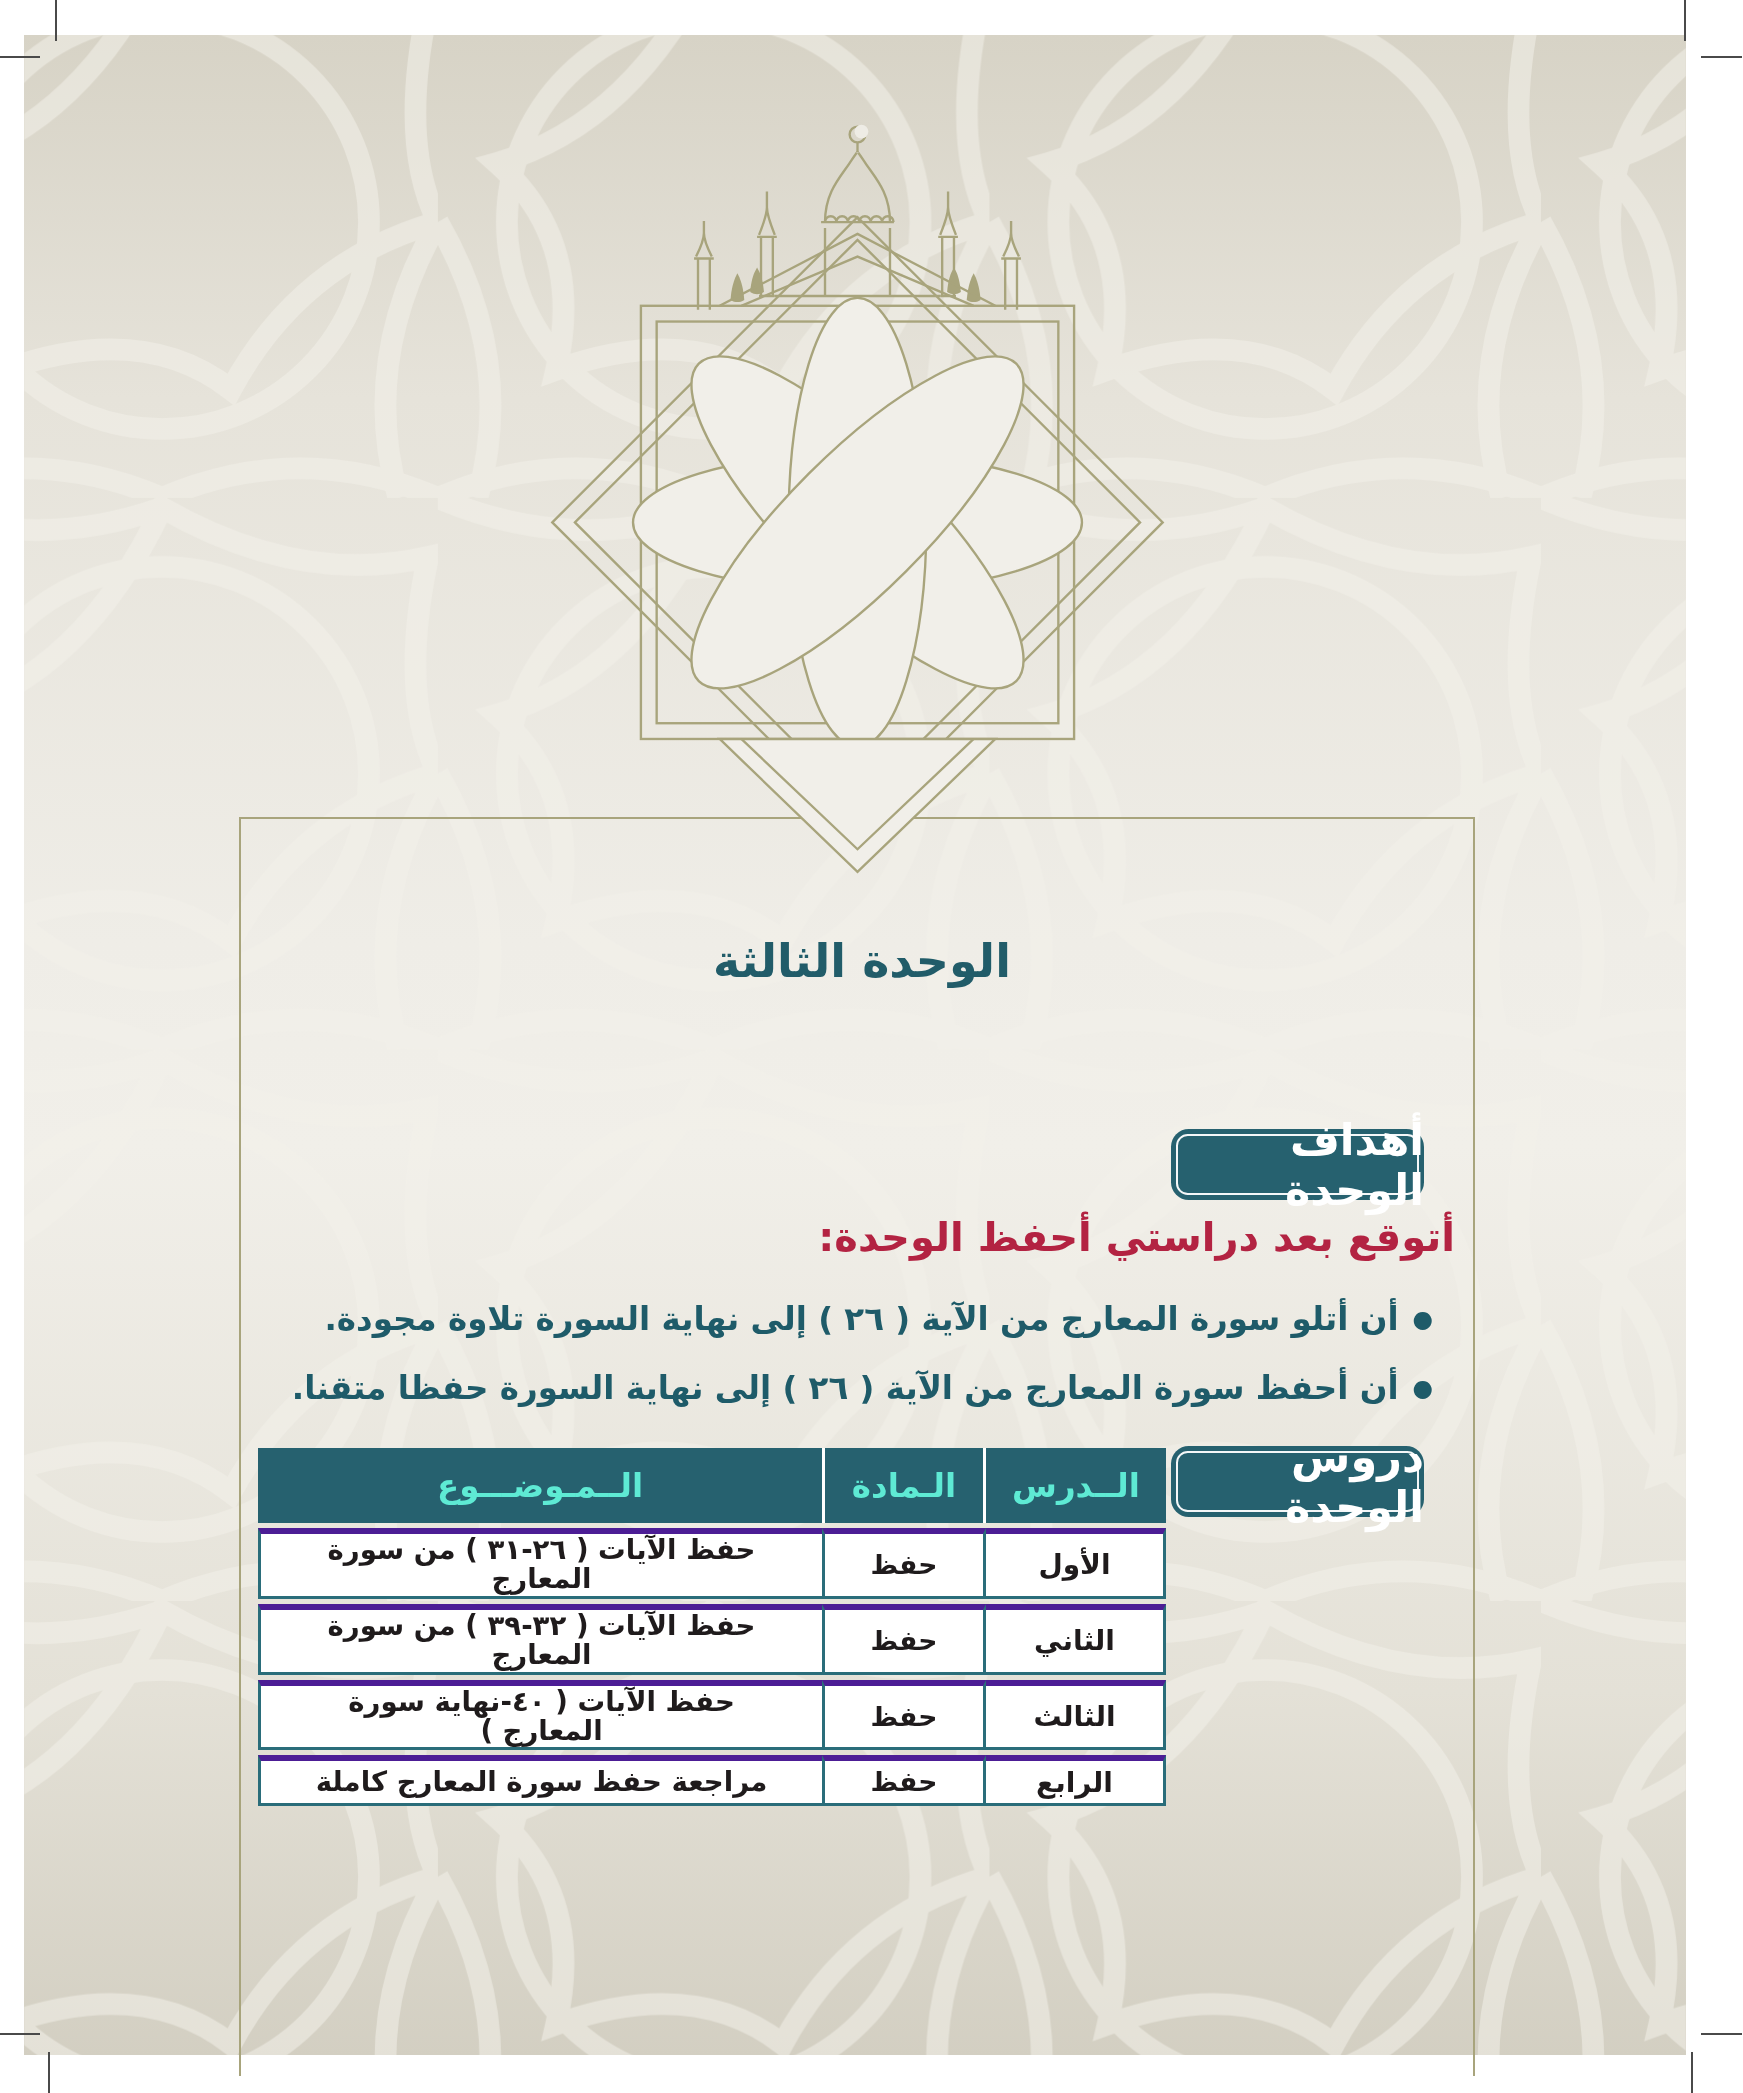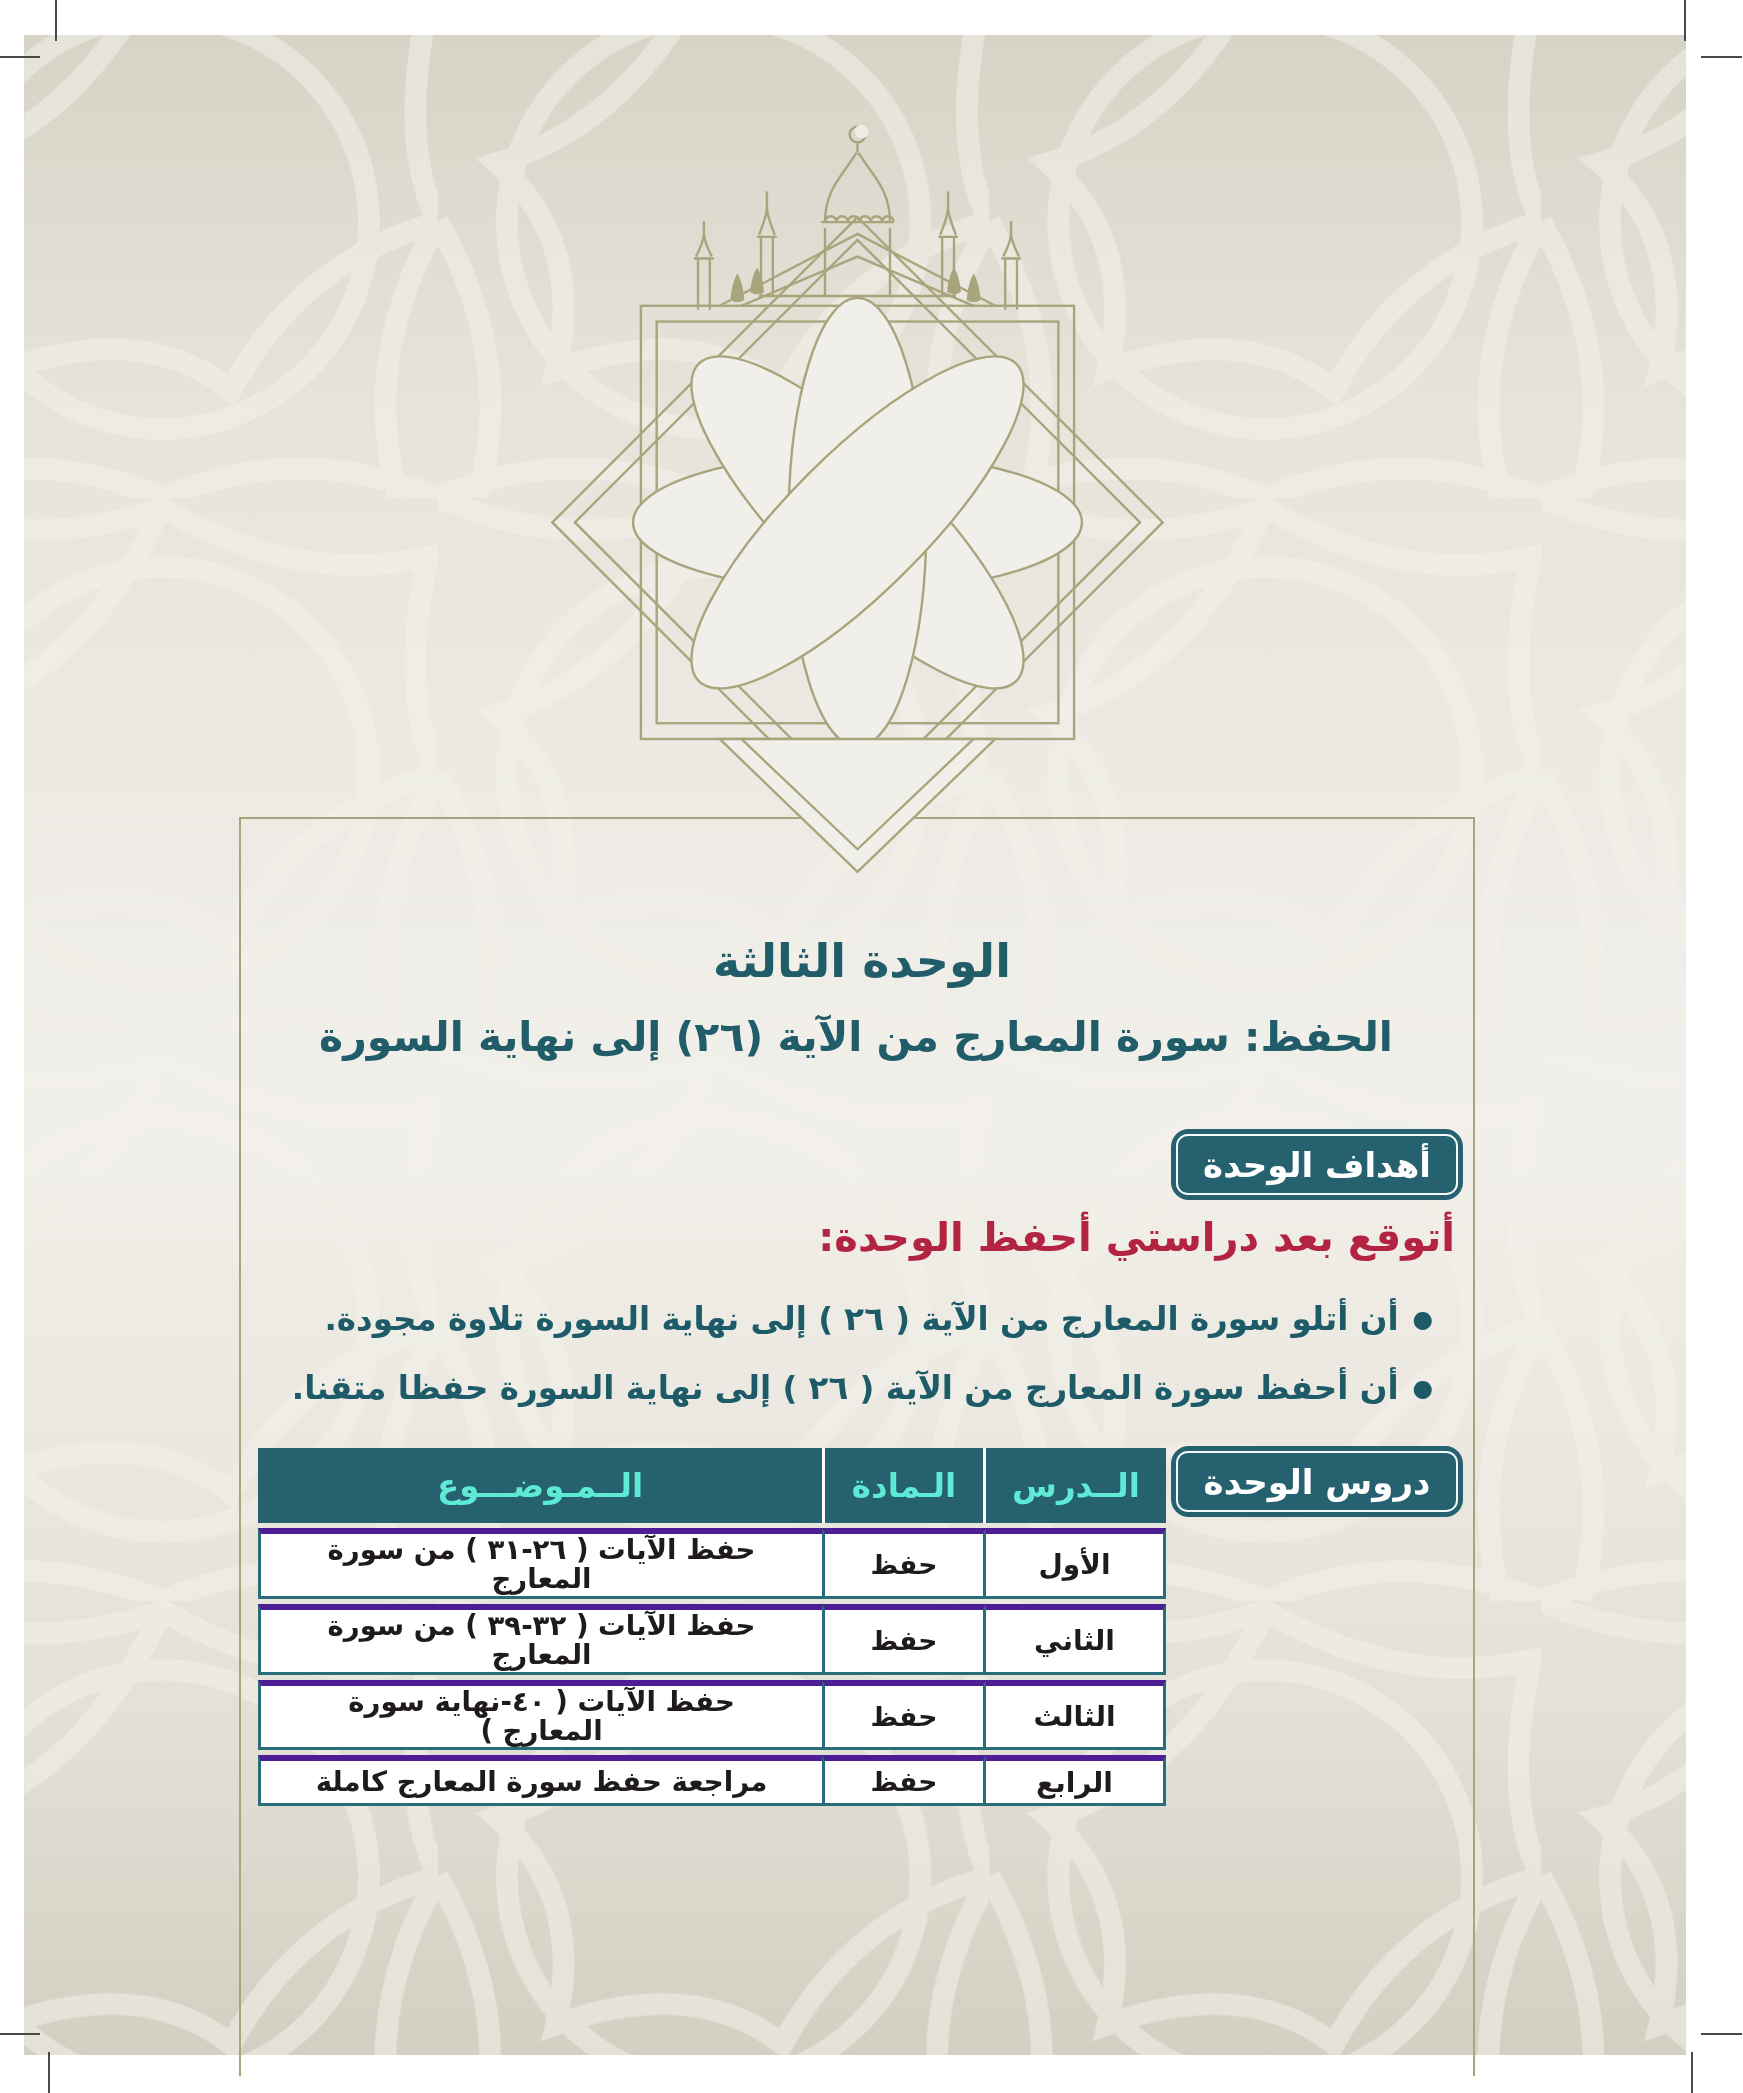--- a/index.html
+++ b/index.html
@@ -26,24 +26,24 @@
   .unit-title{
     position:absolute;left:240px;top:934px;width:1234px;text-align:center;
     font-size:46px;font-weight:700;color:#215c69;letter-spacing:0;padding-left:6px;
   }
   .unit-subtitle{
     position:absolute;left:240px;top:1013px;width:1234px;text-align:center;
     font-size:41px;font-weight:700;color:#215c69;
   }
   
   .badge{
-    position:absolute;left:1172px;width:292px;height:71px;
+    position:absolute;left:1172px;width:253px;height:71px;
     background:#26616f;border-radius:17.7px;color:#ffffff;
     display:flex;align-items:center;justify-content:center;
-    font-size:34px;font-weight:700;
+    font-size:43px;font-weight:700;
   }
   .badge::after{
     content:"";position:absolute;inset:4.9px;border:2.5px solid rgba(255,255,255,.95);
     border-radius:11.8px;pointer-events:none;
   }
   .badge.objectives{top:1129px;}
   .badge.lessons{top:1446px;}
   
   .expect-line{
     position:absolute;right:288px;top:1214px;
@@ -152,21 +152,20 @@
         <ellipse cx="355" cy="440" rx="228" ry="70" transform="rotate(90 355 440)"></ellipse>
         <ellipse cx="355" cy="440" rx="228" ry="70" transform="rotate(135 355 440)"></ellipse>
       </g>
 
       <path d="M215,660 L355,795 L495,660 Z" fill="#f1efe9"></path>
       <path d="M237,660 L355,772 L473,660"></path>
     </g>
   </svg>
 
   <div class="unit-title">الوحدة الثالثة</div>
-  <div class="unit-subtitle">الحفظ: سورة المعارج من الآية (٢٦) إلى نهاية السورة</div>
 
   <div class="badge objectives">
     <span>أهداف الوحدة</span>
   </div>
 
   <div class="expect-line">أتوقع بعد دراستي أحفظ الوحدة:</div>
 
   <div class="goal-list">
     <div class="goal-item">
       <span class="dot">●</span>

